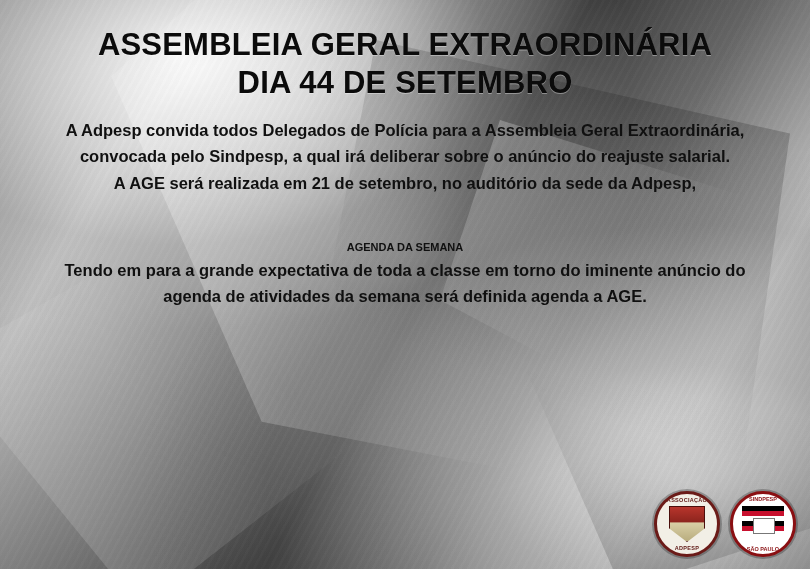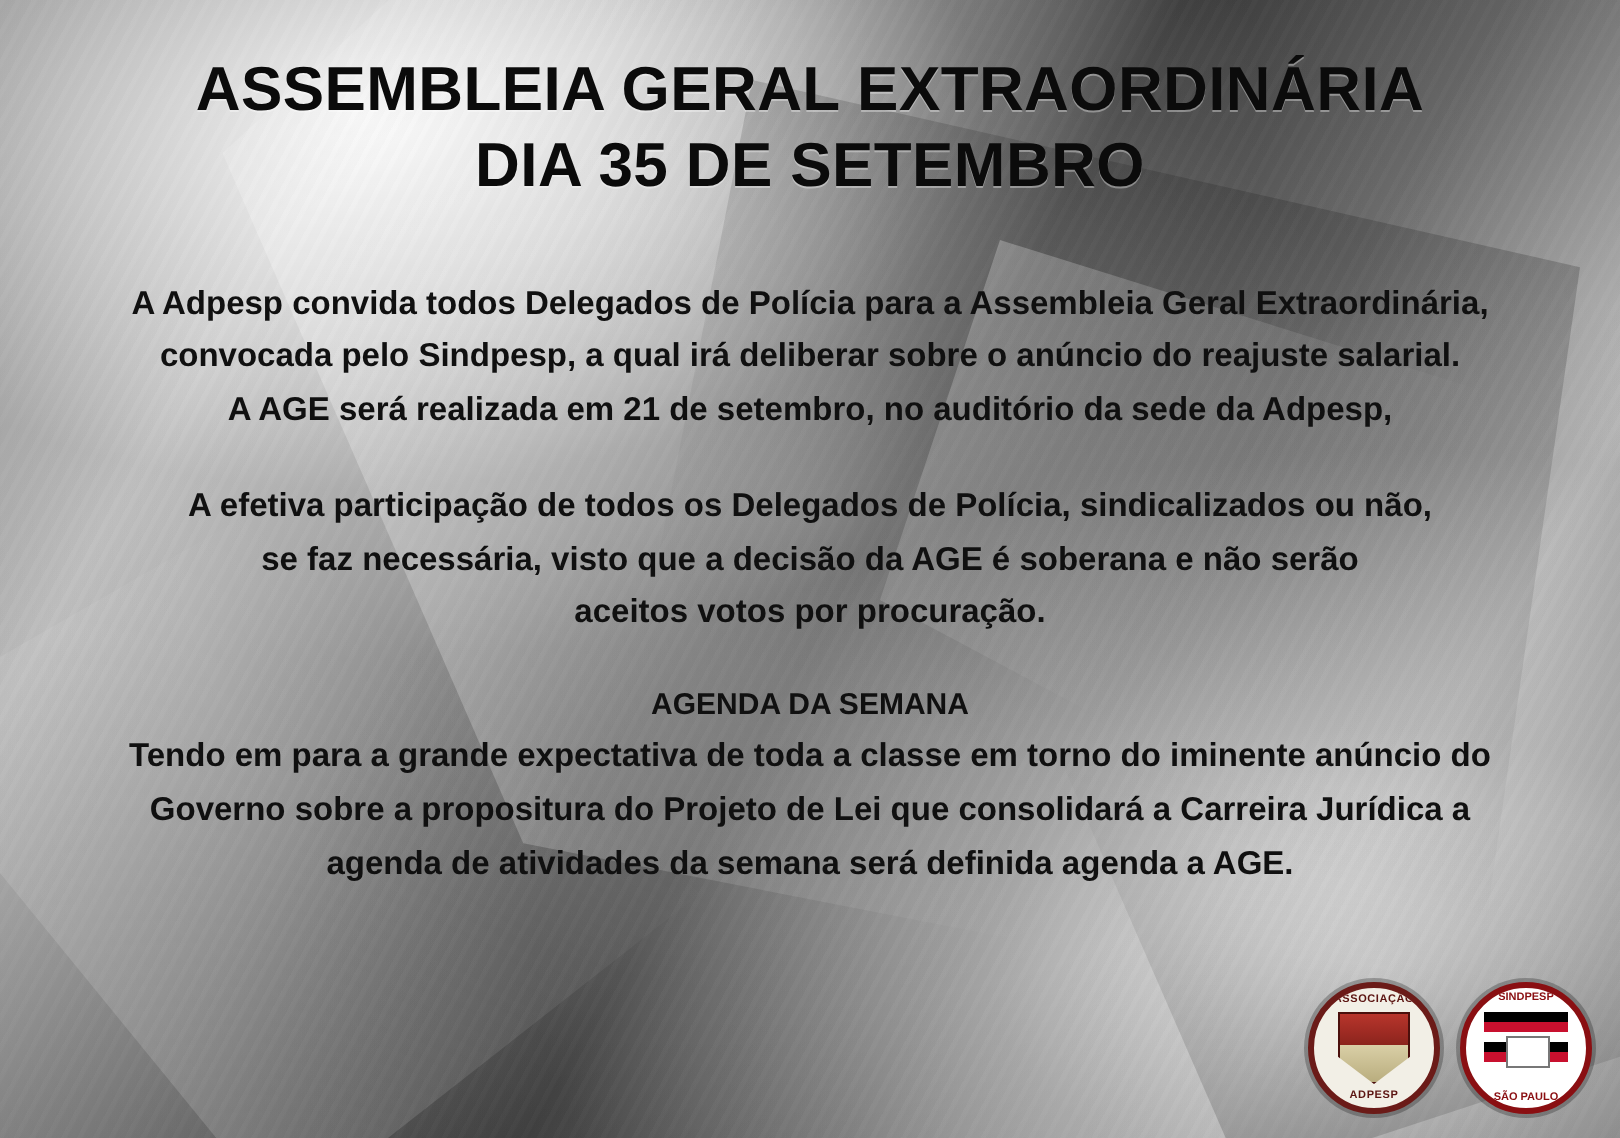--- a/index.html
+++ b/index.html
@@ -90,36 +90,36 @@
     letter-spacing: 0.2px;
     color: #0b0b0b;
     margin: 8px 0 0 0;
     text-shadow: 0 1px 0 rgba(255,255,255,0.35);
   }
   .title .line2 {
     display: block;
   }
 
   .body-block {
-    margin-top: 37px;
+    margin-top: 15px;
     font-size: 16.5px;
     font-weight: bold;
     line-height: 1.62;
     color: #101010;
   }
   .body-block p {
     margin: 0;
   }
   .gap {
     height: 21px;
   }
 
   .section-heading {
     font-weight: bold;
-    font-size: 15px;
+    font-size: 11px;
     line-height: 1.62;
     color: #101010;
   }
 
   
   .logos {
     position: absolute;
     right: 14px;
     bottom: 12px;
     display: flex;
@@ -205,44 +205,38 @@
   <div class="shard s3"></div>
   <div class="shard s4"></div>
   <div class="shard s5"></div>
   <div class="shard s6"></div>
   <div class="vignette"></div>
 
   <div class="content">
 
     <h1 class="title">
       <span>ASSEMBLEIA GERAL EXTRAORDINÁRIA</span>
-      <span class="line2">DIA 35 DE SETEMBRO</span>
+      <span class="line2">DIA 44 DE SETEMBRO</span>
     </h1>
 
     <div class="body-block">
       <p>A Adpesp convida todos Delegados de Polícia para a Assembleia Geral Extraordinária,</p>
       <p>convocada pelo Sindpesp, a qual irá deliberar sobre o anúncio do reajuste salarial.</p>
       <p>A AGE será realizada em 21 de setembro, no auditório da sede da Adpesp,</p>
     </div>
 
     <div class="gap"></div>
 
-    <div class="body-block" style="margin-top:0">
-      <p>A efetiva participação de todos os Delegados de Polícia, sindicalizados ou não,</p>
-      <p>se faz necessária, visto que a decisão da AGE é soberana e não serão</p>
-      <p>aceitos votos por procuração.</p>
-    </div>
 
     <div class="gap"></div>
 
     <div class="section-heading">AGENDA DA SEMANA</div>
 
     <div class="body-block" style="margin-top:0">
       <p>Tendo em para a grande expectativa de toda a classe em torno do iminente anúncio do</p>
-      <p>Governo sobre a propositura do Projeto de Lei que consolidará a Carreira Jurídica a</p>
       <p>agenda de atividades da semana será definida agenda a AGE.</p>
     </div>
 
   </div>
 
   <div class="logos">
     <div class="logo logo-adpesp">
       <div class="crest"></div>
       <div class="ring-text">
         <span class="t">ASSOCIAÇÃO</span>

